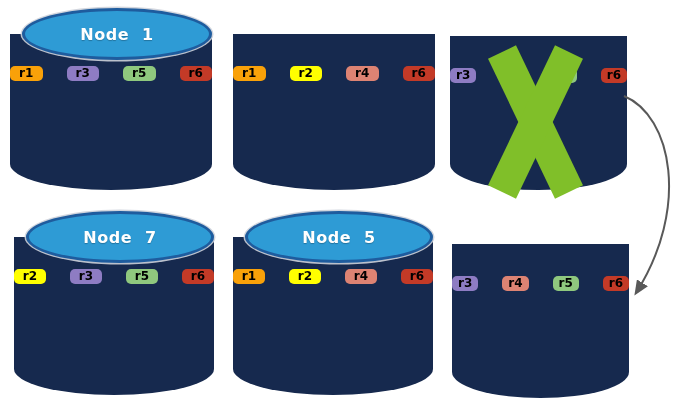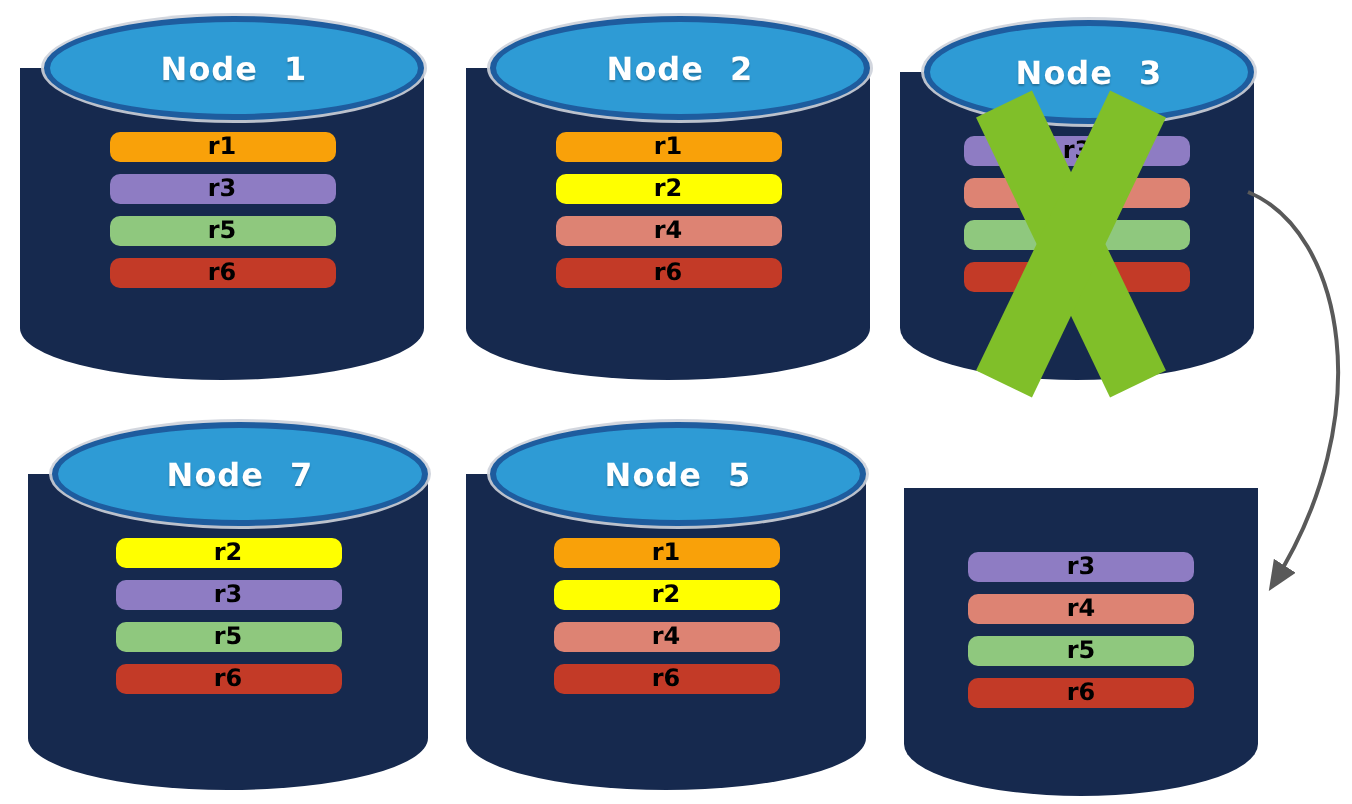--- a/index.html
+++ b/index.html
@@ -24,21 +24,21 @@
     z-index:2;
   }
   .node-title{
     color:var(--title-text,#fff);
     font-size:16px;font-weight:bold;
     letter-spacing:0.5px;word-spacing:7px;
     text-shadow:0 1px 1px rgba(0,0,0,0.25);
   }
   .rows{
     position:absolute;left:0;right:0;top:58px;
-    display:flex;flex-direction:column;align-items:center;gap:6px;
+    display:flex;flex-direction:row;align-items:center;gap:24px;
     z-index:1;
   }
   .row{
     width:113px;height:15px;border-radius:5px;
     display:flex;align-items:center;justify-content:center;
   }
   .row span{
     color:var(--row-text,#000);
     font-size:12px;font-weight:bold;line-height:15px;
   }
@@ -66,44 +66,38 @@
           <span>r5</span>
         </div>
       <div class="row" style="background-color: rgb(195, 58, 39);">
           <span>r6</span>
         </div>
     </div>
   </div>
 
   <div class="node" style="left:233px;top:8px;width:202px;height:182px">
     <div class="cyl-body"></div>
-    <div class="cyl-top">
-      <span class="node-title">Node 2</span>
-    </div>
     <div class="rows">
       <div class="row" style="background-color: rgb(249, 161, 9);">
           <span>r1</span>
         </div>
       <div class="row" style="background-color: rgb(255, 255, 0);">
           <span>r2</span>
         </div>
       <div class="row" style="background-color: rgb(221, 131, 115);">
           <span>r4</span>
         </div>
       <div class="row" style="background-color: rgb(195, 58, 39);">
           <span>r6</span>
         </div>
     </div>
   </div>
 
   <div class="node" style="left:450px;top:10px;width:177px;height:180px">
     <div class="cyl-body"></div>
-    <div class="cyl-top">
-      <span class="node-title">Node 3</span>
-    </div>
     <div class="rows">
       <div class="row" style="background-color: rgb(142, 124, 195);">
           <span>r3</span>
         </div>
       <div class="row" style="background-color: rgb(221, 131, 115);">
           <span>r4</span>
         </div>
       <div class="row" style="background-color: rgb(143, 200, 126);">
           <span>r5</span>
         </div>

